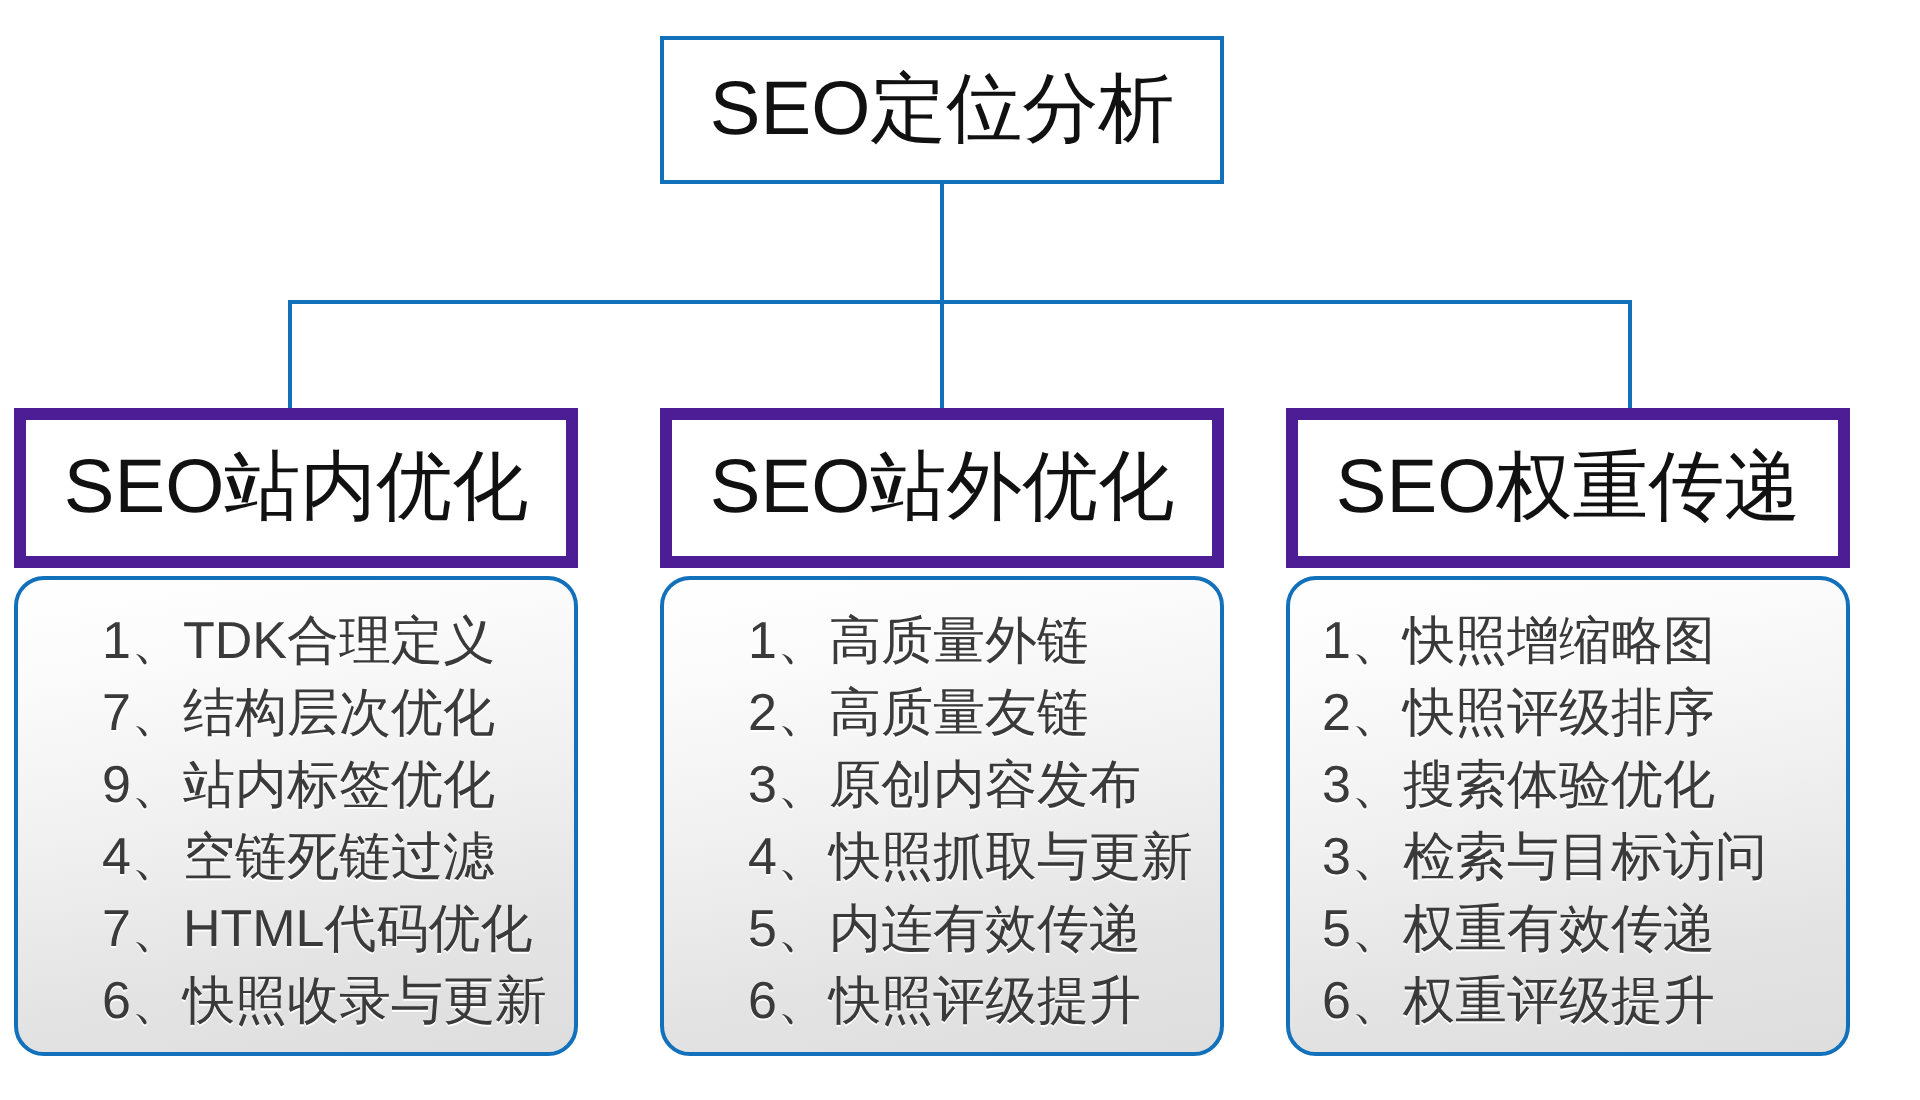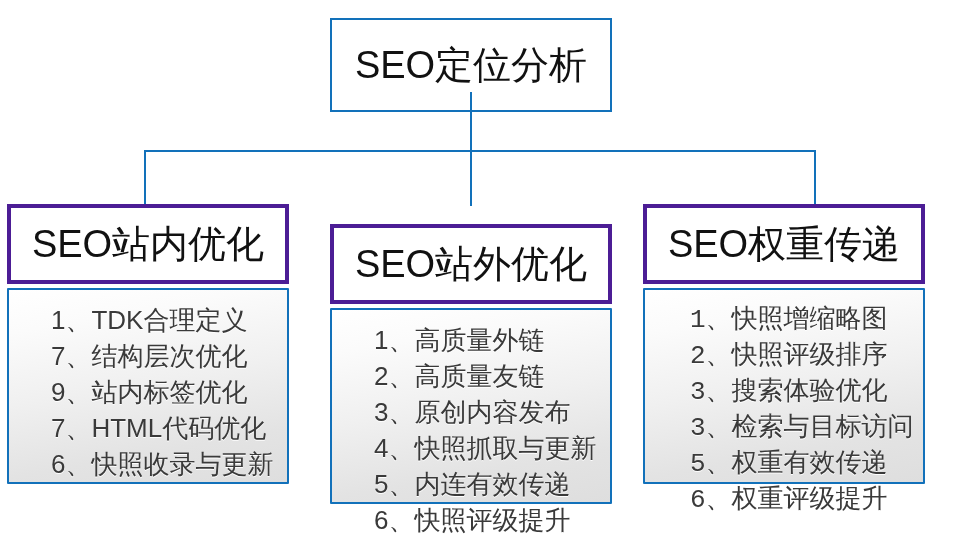--- a/index.html
+++ b/index.html
@@ -27,21 +27,21 @@
   }
   .conn-v { width: 2px; }
   .conn-h { height: 2px; }
 
   
   .title-box {
     position: absolute;
     left: 330px;
     top: 18px;
     width: 282px;
-    height: 94px;
+    height: 74px;
     box-sizing: border-box;
     border: 2px solid #1271ba;
     background: #ffffff;
     display: flex;
     align-items: center;
     justify-content: center;
   }
   .title-text {
     font-size: 38px;
     color: #111111;
@@ -50,47 +50,47 @@
     white-space: nowrap;
   }
 
   
   .col {
     position: absolute;
     top: 204px;
     width: 282px;
   }
   .col-1 { left: 7px; }
-  .col-2 { left: 330px; margin-top: 20px; }
+  .col-2 { left: 330px; }
   .col-3 { left: 643px; }
 
   .col-head {
     box-sizing: border-box;
     width: 100%;
     height: 80px;
-    border: 4px solid #4c1d95;
+    border: 6px solid #4c1d95;
     background: #ffffff;
     display: flex;
     align-items: center;
     justify-content: center;
   }
   .col-head-text {
     font-size: 38px;
     color: #111111;
     line-height: 1;
     white-space: nowrap;
   }
 
   .col-body {
     box-sizing: border-box;
     width: 100%;
-    height: 196px;
+    height: 240px;
     margin-top: 4px;
     border: 2px solid #1271ba;
-    border-radius: 1px;
+    border-radius: 15px;
     background: linear-gradient(170deg,
                 #ffffff 0%,
                 #fbfbfb 18%,
                 #f0f0f0 48%,
                 #e3e3e3 78%,
                 #dedede 100%);
     padding: 12px 0 0 0;
     display: flex;
     flex-direction: column;
     align-items: center;
@@ -102,21 +102,21 @@
     width: 100%;
     box-sizing: border-box;
   }
   .col-list li {
     font-size: 26px;
     line-height: 36px;
     color: #3a3a3a;
     white-space: nowrap;
     text-shadow: 0 1px 0 rgba(255,255,255,0.95);
   }
-  .col-3 .col-list { padding-left: 45px; font-family: Liberation Mono, monospace; }
+  .col-3 .col-list { padding-left: 16px; }
 </style>
 </head>
 <body>
 
 <div id="stage">
 
   <div class="title-box">
     <span class="title-text">SEO定位分析</span>
   </div>
 
@@ -132,20 +132,21 @@
 
   <div class="col col-1">
     <div class="col-head">
       <span class="col-head-text">SEO站内优化</span>
     </div>
     <div class="col-body">
       <ul class="col-list">
         <li>1、TDK合理定义</li>
         <li>7、结构层次优化</li>
         <li>9、站内标签优化</li>
+        <li>4、空链死链过滤</li>
         <li>7、HTML代码优化</li>
         <li>6、快照收录与更新</li>
       </ul>
     </div>
   </div>
 
   <div class="col col-2">
     <div class="col-head">
       <span class="col-head-text">SEO站外优化</span>
     </div>

